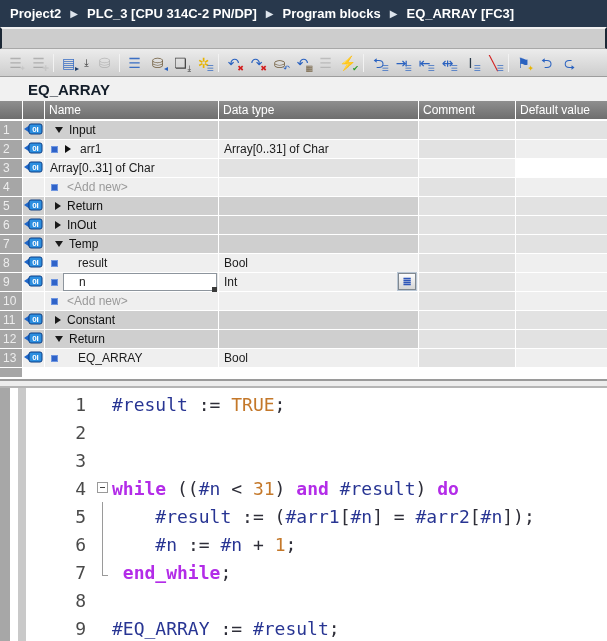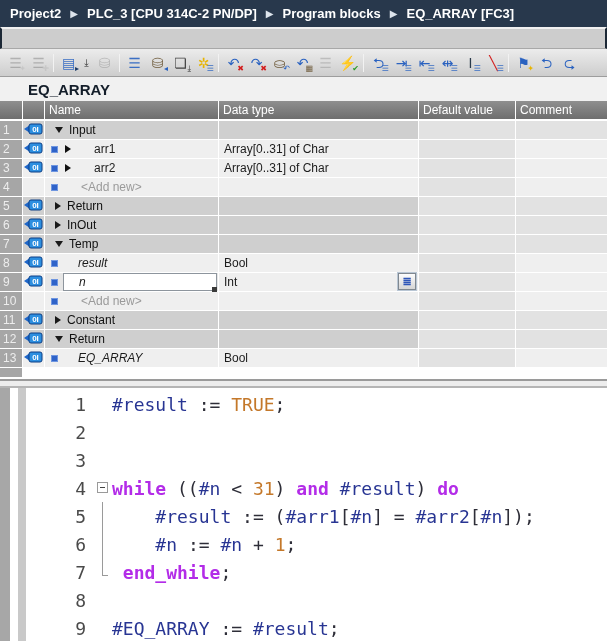--- a/index.html
+++ b/index.html
@@ -36,22 +36,22 @@
   .iconcell { justify-content: center; }
   .row .light { background: #efefef; }
   .row .mid   { background: #e2e2e2; }
   .row .secbg { background: #cfcfcf; }
   .namecell { padding-left: 0; }
   .expander { width: 0; height: 0; margin-left: 10px; margin-right: 6px; cursor: pointer; }
   .exp-down { border-left: 4px solid transparent; border-right: 4px solid transparent; border-top: 6px solid #1a1a1a; }
   .exp-right { border-top: 4px solid transparent; border-bottom: 4px solid transparent; border-left: 6px solid #1a1a1a; }
   .marker { width: 7px; height: 7px; background: #2f63c9; border: 1px solid #6f96e0; margin-left: 6px; flex: none; }
   .subexp { width: 0; height: 0; border-top: 4px solid transparent; border-bottom: 4px solid transparent; border-left: 6px solid #111; margin-left: 7px; flex: none; cursor: pointer; }
-  .nametext { margin-left: 23px; color: #1c1c1c; white-space: nowrap; }
-  .var-noexp .nametext { margin-left: 20px; font-style: italic; }
+  .nametext { margin-left: 9px; color: #1c1c1c; white-space: nowrap; }
+  .var-noexp .nametext { margin-left: 20px; }
   .sec-name { margin-left: 0; font-weight: normal; color: #111; }
   .addnew { color: #9a9a9a; }
   .typetext { padding-left: 5px; color: #1c1c1c; }
   .editbox { position: absolute; left: 18px; right: 1px; top: 0; bottom: 0; background: #ffffff; border: 1px solid #8d959d; display: flex; align-items: center; }
   .editbox .nametext { margin-left: 15px; }
   .fillhandle { position: absolute; right: -1px; bottom: -2px; width: 5px; height: 5px; background: #3a3a3a; }
   .browse-btn { position: absolute; right: 2px; top: 0px; width: 18px; height: 17px; background: linear-gradient(#fdfdfd, #d5d5d5); border: 1px solid #7f8globalcompositeoperation; border: 1px solid #808890; outline: 1px solid #b9c6d4; display: flex; align-items: center; justify-content: center; cursor: pointer; color: #2d55b8; font-size: 11px; font-weight: bold; }
   .filler { height: 10px; }
   .filler .cell { height: 9px; }
 
@@ -194,22 +194,22 @@
   <div class="titlebar">
     <span>EQ_ARRAY</span>
   </div>
 
   <div class="ifc-table">
     <div class="grid-row hdr">
       <div class="cell"></div>
       <div class="cell"></div>
       <div class="cell">Name</div>
       <div class="cell">Data type</div>
+      <div class="cell">Comment</div>
       <div class="cell">Default value</div>
-      <div class="cell">Comment</div>
     </div>
     <div id="rows">
         <div class="grid-row row">
           <div class="cell numcell">1</div>
           <div class="cell iconcell secbg">
             <span><svg width="19" height="12" viewBox="0 0 19 12">
                 <polygon points="0,6 6,2 6,10" fill="#1e66c8"></polygon>
                 <rect x="5" y="1" width="13" height="10" rx="2" fill="#2d8fe0" stroke="#0d3f86"></rect>
                 <text x="11.5" y="9" font-size="8" font-weight="bold" fill="#fff" text-anchor="middle" font-family="Liberation Sans, sans-serif">0I</text>
               </svg></span>
@@ -243,25 +243,20 @@
           <div class="cell light"></div>
         </div>
         <div class="grid-row row">
           <div class="cell numcell">3</div>
           <div class="cell iconcell light">
             <span><svg width="19" height="12" viewBox="0 0 19 12">
                 <polygon points="0,6 6,2 6,10" fill="#1e66c8"></polygon>
                 <rect x="5" y="1" width="13" height="10" rx="2" fill="#2d8fe0" stroke="#0d3f86"></rect>
                 <text x="11.5" y="9" font-size="8" font-weight="bold" fill="#fff" text-anchor="middle" font-family="Liberation Sans, sans-serif">0I</text>
               </svg></span>
-          </div>
-          <div class="cell namecell light">
-            <div class="marker"></div>
-            <div class="subexp"></div>
-            <span class="nametext">arr2</span>
           </div>
           <div class="cell light">
             <span class="typetext">Array[0..31] of Char</span>
           </div>
           <div class="cell mid"></div>
           <div class="cell light"></div>
         </div>
         <div class="grid-row row">
           <div class="cell numcell">4</div>
           <div class="cell iconcell light"></div>

